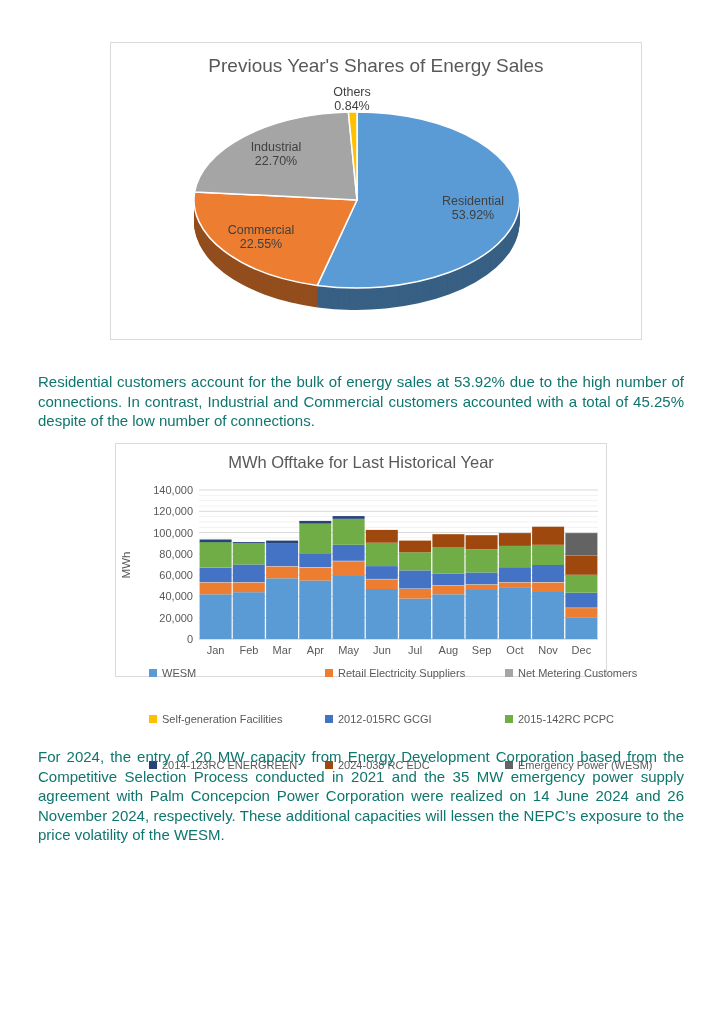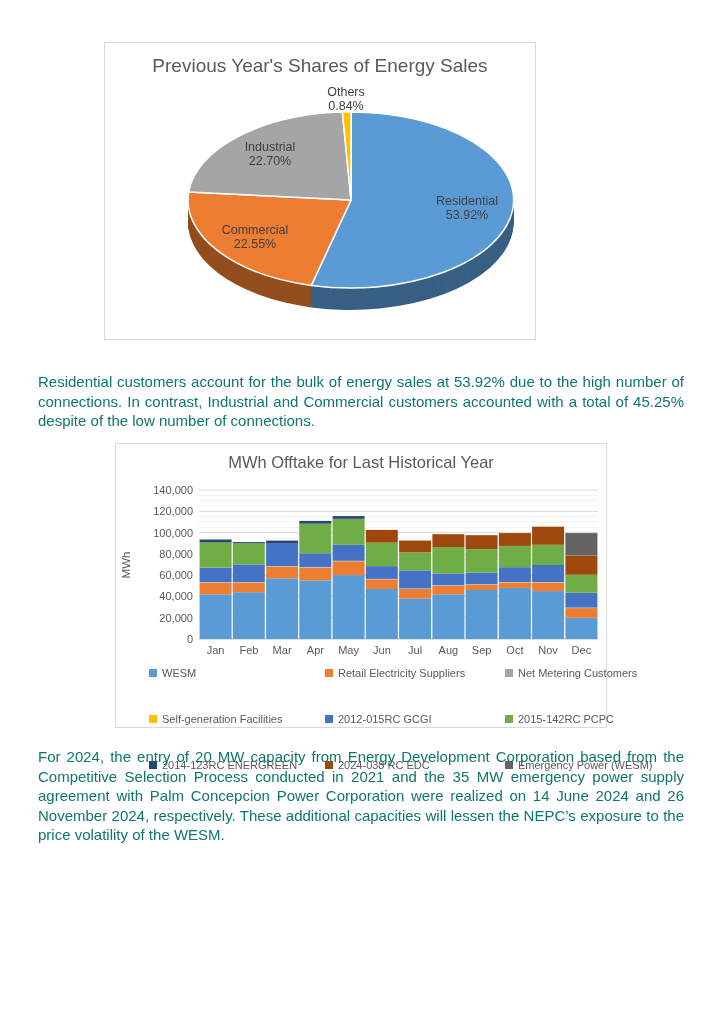--- a/index.html
+++ b/index.html
@@ -1,19 +1,19 @@
 <!DOCTYPE html>
 <html><head>
 <meta charset="utf-8">
 <style>
   html,body{margin:0;padding:0;background:#ffffff;}
   body{width:724px;height:1024px;position:relative;font-family:"Liberation Sans",sans-serif;overflow:hidden;}
   .panel{position:absolute;background:#ffffff;border:1px solid #d9d9d9;box-sizing:border-box;}
-  #pie-panel{left:104px;top:42px;width:432px;height:298px;padding-left:28px;}
-  #bar-panel{left:115px;top:443px;width:492px;height:285px;}
+  #pie-panel{left:110px;top:42px;width:532px;height:298px;padding-left:28px;}
+  #bar-panel{left:115px;top:443px;width:492px;height:234px;}
   .chart-title{position:absolute;left:0;right:0;text-align:center;color:#595959;}
   #pie-title{top:12px;font-size:19px;}
   #bar-title{top:9px;font-size:16.5px;}
   #pie-svg{position:absolute;left:0;top:0;}
   #bar-svg{position:absolute;left:0;top:30px;}
   #bar-legend{position:absolute;left:33px;right:6px;top:222px;display:grid;
     grid-template-columns:144px 148px auto;row-gap:5px;column-gap:0;
     font-size:11px;color:#595959;gap:32px;}
   .lg-item{display:flex;align-items:center;white-space:nowrap;line-height:14px;}
   .lg-swatch{display:inline-block;width:8px;height:8px;margin-right:5px;flex:0 0 8px;}

